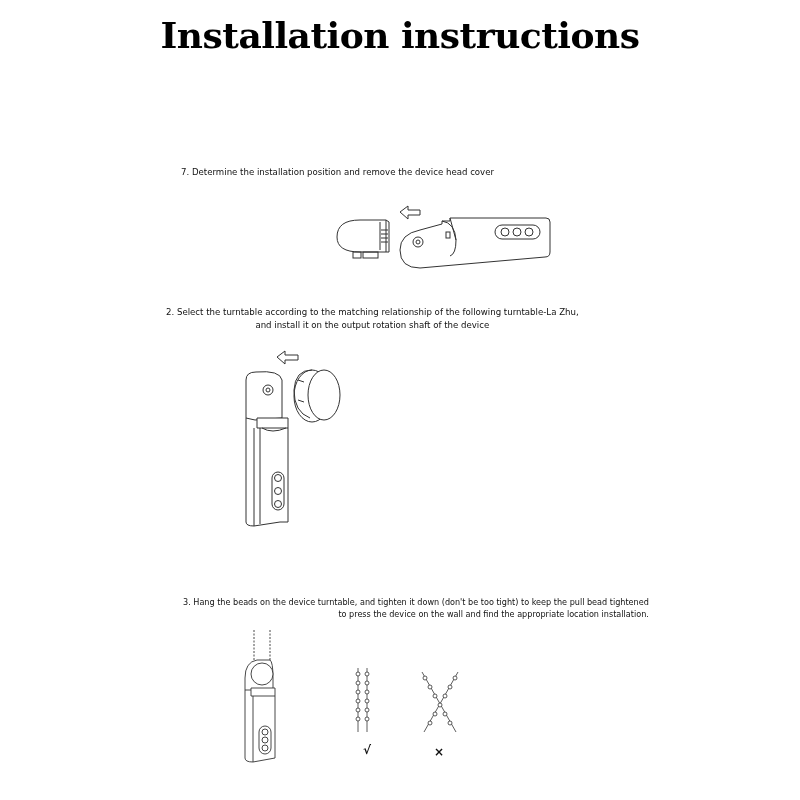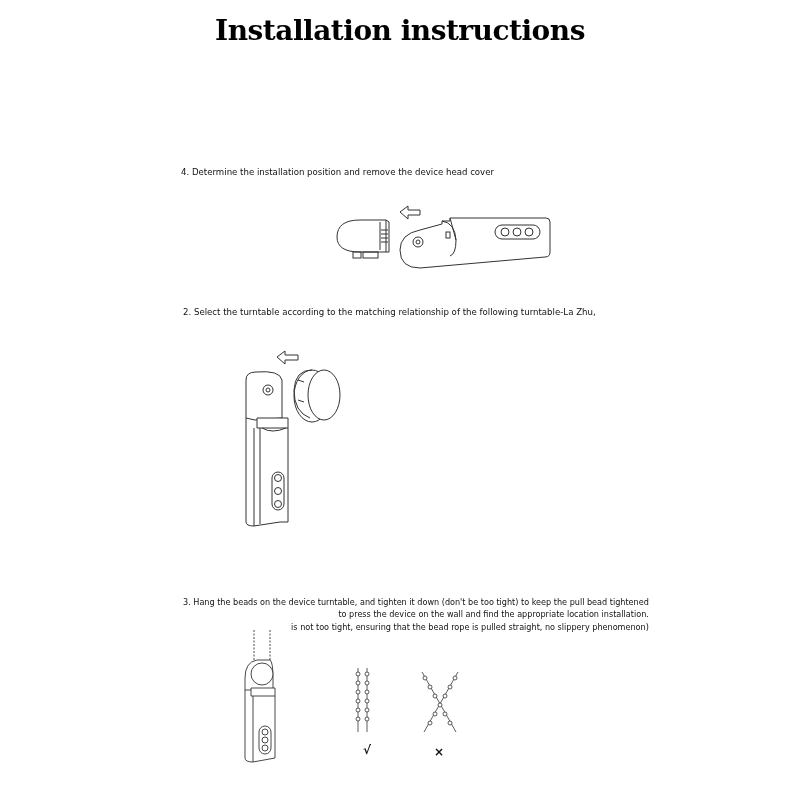--- a/index.html
+++ b/index.html
@@ -1,33 +1,33 @@
 <!DOCTYPE html>
 <html><head>
 <meta charset="utf-8">
 <style>
   html, body { margin: 0; padding: 0; background: #ffffff; }
   body { width: 800px; height: 800px; position: relative; overflow: hidden; font-family: "DejaVu Sans", sans-serif; color: #111; }
-  .title { position: absolute; left: 0; top: 14px; width: 800px; text-align: center; font-family: "DejaVu Serif", serif; font-weight: bold; font-size: 28px; letter-spacing: -0.5px; color: #000; }
+  .title { position: absolute; left: 0; top: 14px; width: 800px; text-align: center; font-family: "DejaVu Serif", serif; font-weight: bold; font-size: 36px; letter-spacing: -0.5px; color: #000; }
   .step-text { position: absolute; font-size: 8.6px; line-height: 13px; color: #111; white-space: nowrap; }
   .step1-text { left: 181px; top: 166px; }
-  .step2-text { left: 183px; top: 306px; text-align: center; }
+  .step2-text { left: 166px; top: 306px; text-align: center; }
   .step3-text { left: 183px; top: 596px; font-size: 8.1px; line-height: 12.3px; text-align: right; }
   .step3-text .indent { padding-left: 3px; }
   .step3-text .indent2 { padding-left: 98px; }
   svg { position: absolute; overflow: visible; }
   .mark { position: absolute; font-size: 12px; font-weight: bold; color: #111; }
 </style>
 </head>
 <body>
 
 <div class="title">Installation instructions</div>
 
 <div class="step-text step1-text">
-  <div>4. Determine the installation position and remove the device head cover</div>
+  <div>7. Determine the installation position and remove the device head cover</div>
 </div>
 
 <svg style="left:320px;top:190px;" width="250" height="90" viewBox="0 0 250 90">
   <g fill="none" stroke="#333" stroke-width="1">
 
     <g>
       <path d="M80 22 L88 16 L88 20 L100 20 L100 25 L88 25 L88 29 Z" fill="#fff"></path>
     </g>
 
     <g>
@@ -51,20 +51,21 @@
       <rect x="175" y="35" width="45" height="14" rx="7"></rect>
       <circle cx="185" cy="42" r="4"></circle>
       <circle cx="197" cy="42" r="4"></circle>
       <circle cx="209" cy="42" r="4"></circle>
     </g>
   </g>
 </svg>
 
 <div class="step-text step2-text">
   <div>2. Select the turntable according to the matching relationship of the following turntable-La Zhu,</div>
+  <div>and install it on the output rotation shaft of the device</div>
 </div>
 
 <svg style="left:220px;top:340px;" width="140" height="200" viewBox="0 0 140 200">
   <g fill="none" stroke="#333" stroke-width="1">
     <g>
       <path d="M57 17 L65 11 L65 15 L78 15 L78 20 L65 20 L65 24 Z" fill="#fff"></path>
     </g>
     <g>
       <ellipse cx="92" cy="56" rx="18" ry="26" fill="#fff"></ellipse>
       <path d="M92 30 Q75 30 74 50 Q74 72 90 78"></path>
@@ -85,21 +86,20 @@
       <circle cx="58" cy="138" r="3.5"></circle>
       <circle cx="58" cy="151" r="3.5"></circle>
       <circle cx="58" cy="164" r="3.5"></circle>
     </g>
   </g>
 </svg>
 
 <div class="step-text step3-text">
   <div>3. Hang the beads on the device turntable, and tighten it down (don't be too tight) to keep the pull bead tightened</div>
   <div class="indent">to press the device on the wall and find the appropriate location installation.</div>
-  <div class="indent2">is not too tight, ensuring that the bead rope is pulled straight, no slippery phenomenon)</div>
 </div>
 
 <svg style="left:225px;top:630px;" width="80" height="140" viewBox="0 0 80 140">
   <g fill="none" stroke="#333" stroke-width="0.9">
     <g>
       <path d="M29 0 L29 30" stroke-dasharray="2 1.5"></path>
       <path d="M45 0 L45 30" stroke-dasharray="2 1.5"></path>
     </g>
     <g>
       <path d="M20 48 Q20 32 32 30 L45 30 Q48 32 48 48 L48 60 L20 60 Z" fill="#fff"></path>

